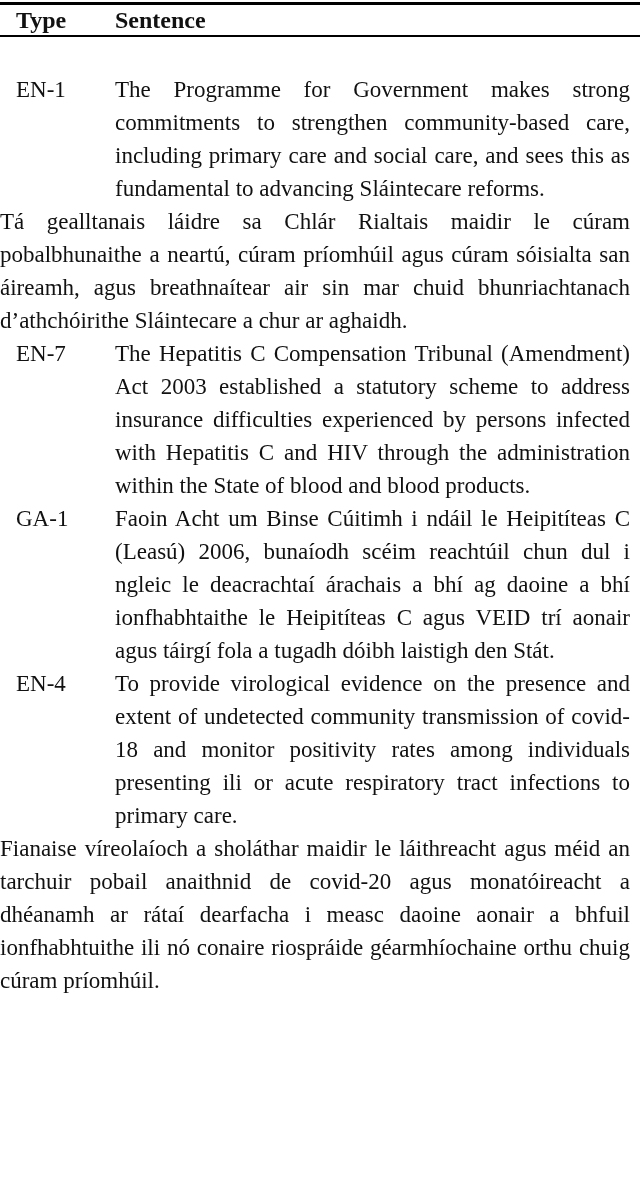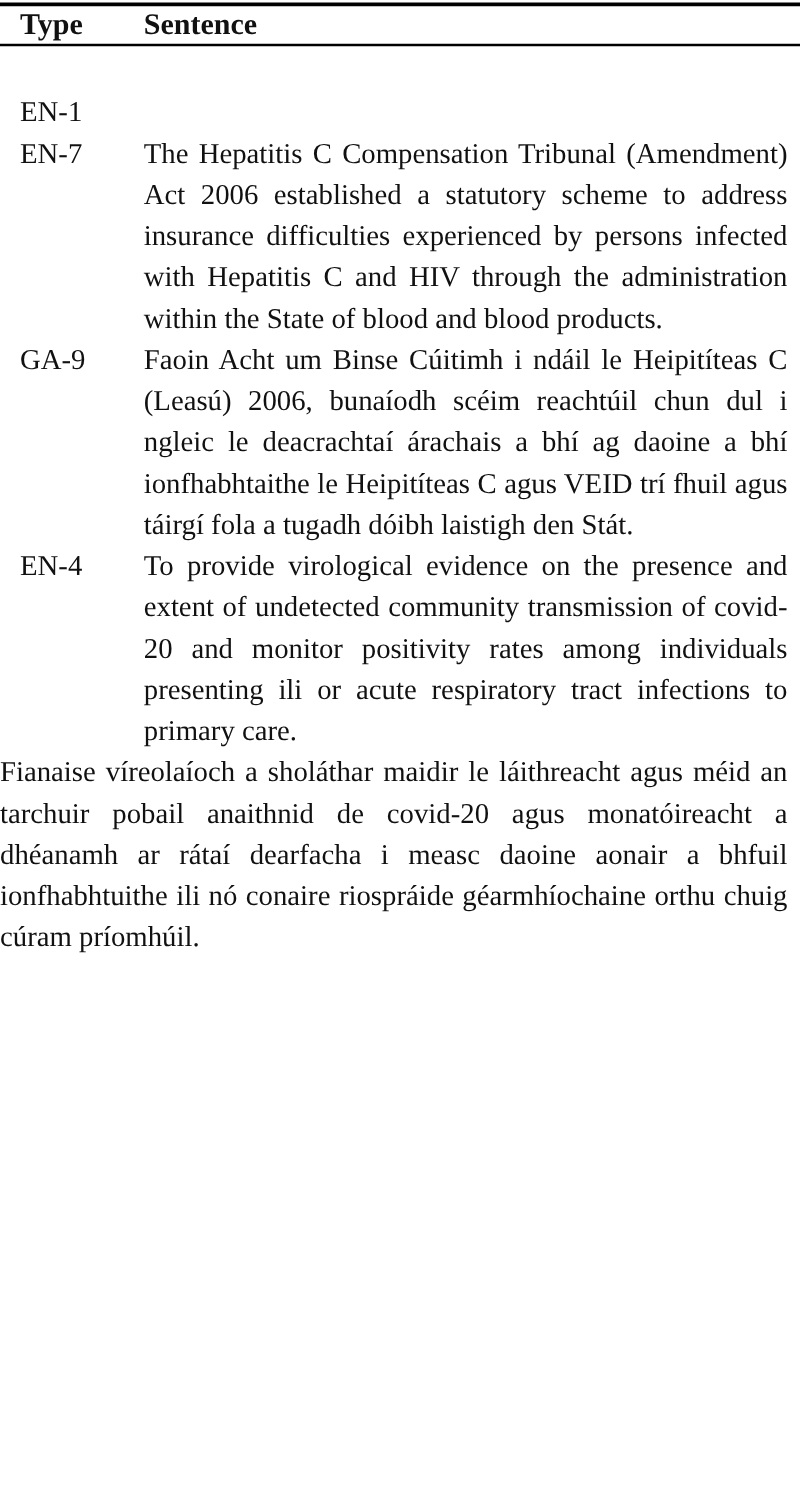--- a/index.html
+++ b/index.html
@@ -72,38 +72,40 @@
     <div class="col-type">Type</div>
     <div class="col-sentence">Sentence</div>
   </div>
 
   <div class="rule-header"></div>
 
   <div class="rows">
 
     <div class="row">
       <div class="col-type">EN-1</div>
+      <div class="col-sentence">The Programme for Government makes strong commitments to strengthen community-based care, including primary care and social care, and sees this as fundamental to advancing Sláintecare reforms.</div>
     </div>
 
     <div class="row">
+      <div class="col-sentence">Tá gealltanais láidre sa Chlár Rialtais maidir le cúram pobalbhunaithe a neartú, cúram príomhúil agus cúram sóisialta san áireamh, agus breathnaítear air sin mar chuid bhunriachtanach d’athchóirithe Sláintecare a chur ar aghaidh.</div>
     </div>
 
     <div class="row">
       <div class="col-type">EN-7</div>
-      <div class="col-sentence">The Hepatitis C Compensation Tribunal (Amendment) Act 2006 established a statutory scheme to address insurance difficulties experienced by persons infected with Hepatitis C and HIV through the administration within the State of blood and blood products.</div>
+      <div class="col-sentence">The Hepatitis C Compensation Tribunal (Amendment) Act 2003 established a statutory scheme to address insurance difficulties experienced by persons infected with Hepatitis C and HIV through the administration within the State of blood and blood products.</div>
     </div>
 
     <div class="row">
-      <div class="col-type">GA-9</div>
-      <div class="col-sentence">Faoin Acht um Binse Cúitimh i ndáil le Heipitíteas C (Leasú) 2006, bunaíodh scéim reachtúil chun dul i ngleic le deacrachtaí árachais a bhí ag daoine a bhí ionfhabhtaithe le Heipitíteas C agus VEID trí fhuil agus táirgí fola a tugadh dóibh laistigh den Stát.</div>
+      <div class="col-type">GA-1</div>
+      <div class="col-sentence">Faoin Acht um Binse Cúitimh i ndáil le Heipitíteas C (Leasú) 2006, bunaíodh scéim reachtúil chun dul i ngleic le deacrachtaí árachais a bhí ag daoine a bhí ionfhabhtaithe le Heipitíteas C agus VEID trí aonair agus táirgí fola a tugadh dóibh laistigh den Stát.</div>
     </div>
 
     <div class="row">
       <div class="col-type">EN-4</div>
-      <div class="col-sentence">To provide virological evidence on the presence and extent of undetected community transmission of covid-20 and monitor positivity rates among individuals presenting ili or acute respiratory tract infections to primary care.</div>
+      <div class="col-sentence">To provide virological evidence on the presence and extent of undetected community transmission of covid-18 and monitor positivity rates among individuals presenting ili or acute respiratory tract infections to primary care.</div>
     </div>
 
     <div class="row">
       <div class="col-sentence">Fianaise víreolaíoch a sholáthar maidir le láithreacht agus méid an tarchuir pobail anaithnid de covid-20 agus monatóireacht a dhéanamh ar rátaí dearfacha i measc daoine aonair a bhfuil ionfhabhtuithe ili nó conaire riospráide géarmhíochaine orthu chuig cúram príomhúil.</div>
     </div>
 
   </div>
 
 </div>
 

